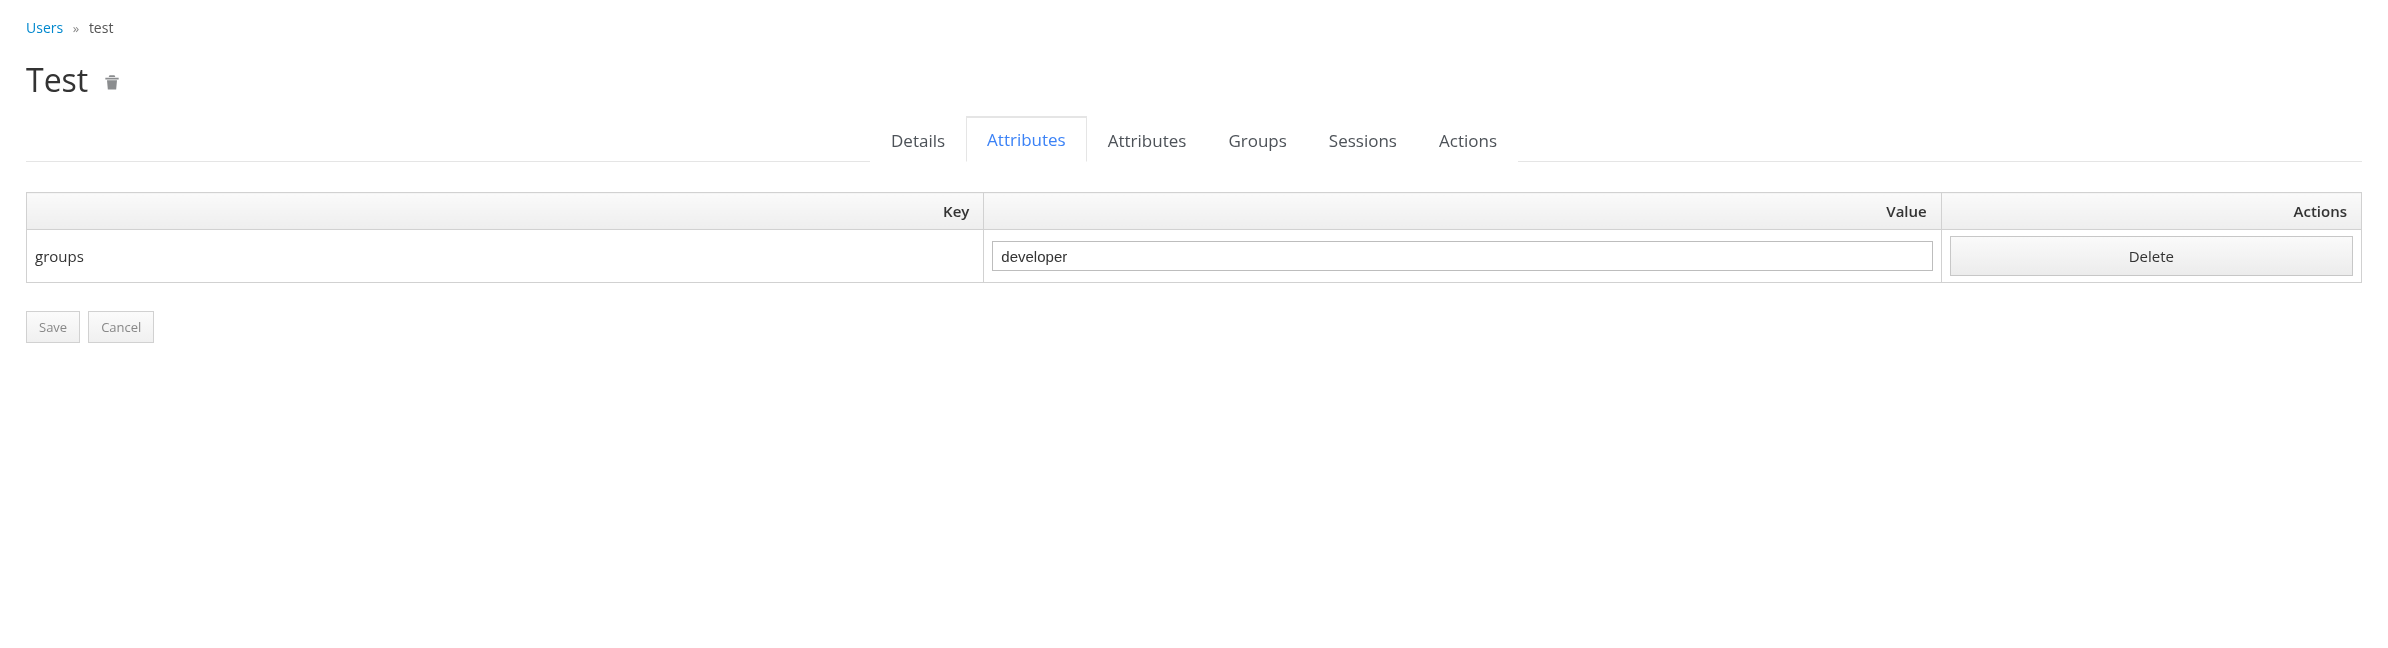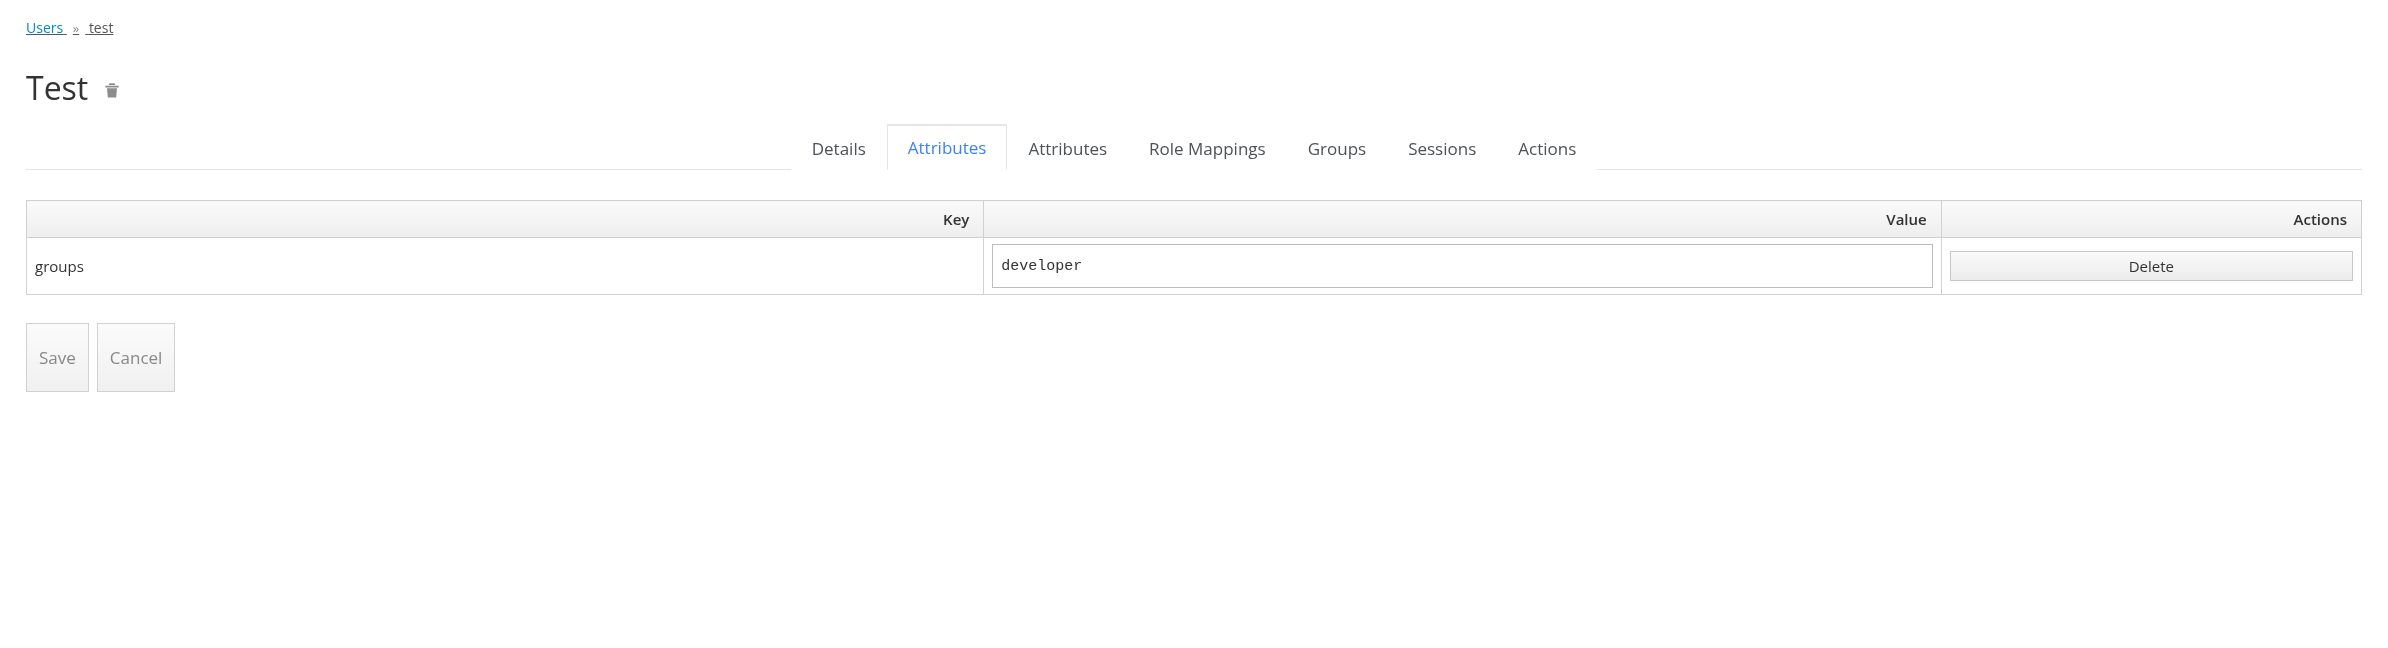--- a/index.html
+++ b/index.html
@@ -7,22 +7,21 @@
     margin: 0;
     padding: 18px 26px;
     font-family: "Open Sans", "Helvetica Neue", Arial, sans-serif;
     font-size: 15px;
     color: #333;
     background: #fff;
   }
   .breadcrumb {
     font-size: 14px;
     color: #555;
-    margin-bottom: 29px;
-    text-decoration: underline;
+    margin-bottom: 21px;
   }
   .breadcrumb a {
     color: #0088ce;
     text-decoration: none;
     cursor: pointer;
   }
   .breadcrumb .sep {
     color: #888;
     margin: 0 6px;
     font-size: 13px;
@@ -100,48 +99,48 @@
   .key-col   { width: 41%; }
   .value-col { width: 41%; }
   .act-col   { width: 18%; }
   .cell-plain {
     padding-left: 14px;
     font-size: 15px;
     color: #333;
   }
   input.cell-input {
     width: 100%;
-    height: 44px;
+    height: 30px;
     padding: 4px 8px;
     font-size: 15px;
     border: 1px solid #bdbdbd;
     background: #fff;
     outline: none;
-    font-family: Liberation Mono, monospace;
+    font-family: Liberation Sans, sans-serif;
     color:#333;
   }
   .tbl-btn {
     display: block;
     width: 100%;
-    height: 30px;
+    height: 40px;
     border: 1px solid #c7c7c7;
     background: linear-gradient(#fafafa, #ececec);
     color: #333;
     font-size: 15px;
     cursor: pointer;
     font-family: inherit;
   }
   .footer-btns {
     margin-top: 28px;
     display: flex;
     gap: 8px;
   }
   .footer-btns button {
-    padding: 22px 12px;
-    font-size: 17px;
+    padding: 6px 12px;
+    font-size: 13px;
     border: 1px solid #d1d1d1;
     background: linear-gradient(#fbfbfb, #f0f0f0);
     color: #888;
     cursor: pointer;
     font-family: inherit;
   }
   td.action-cell { padding: 4px; }
   td.input-cell  { padding: 4px; }
 </style>
 </head>
@@ -157,21 +156,20 @@
   <h1 class="page-title">Test</h1>
   <svg class="trash-icon" viewBox="0 0 24 24">
     <path d="M4 7h16v2H4V7zm2 3h12l-1 11H7L6 10zm3-6h6l1 2H8l1-2z"></path>
   </svg>
 </div>
 
 <div class="tabs" id="tabs">
     <div class="tab">Details</div>
     <div class="tab active">Attributes</div>
     <div class="tab">Attributes</div>
-    <div class="tab">Role Mappings</div>
     <div class="tab">Groups</div>
     <div class="tab">Sessions</div>
     <div class="tab">Actions</div>
   </div>
 
 <table class="attr-table">
   <colgroup>
     <col class="key-col">
       <col class="value-col">
       <col class="act-col">

